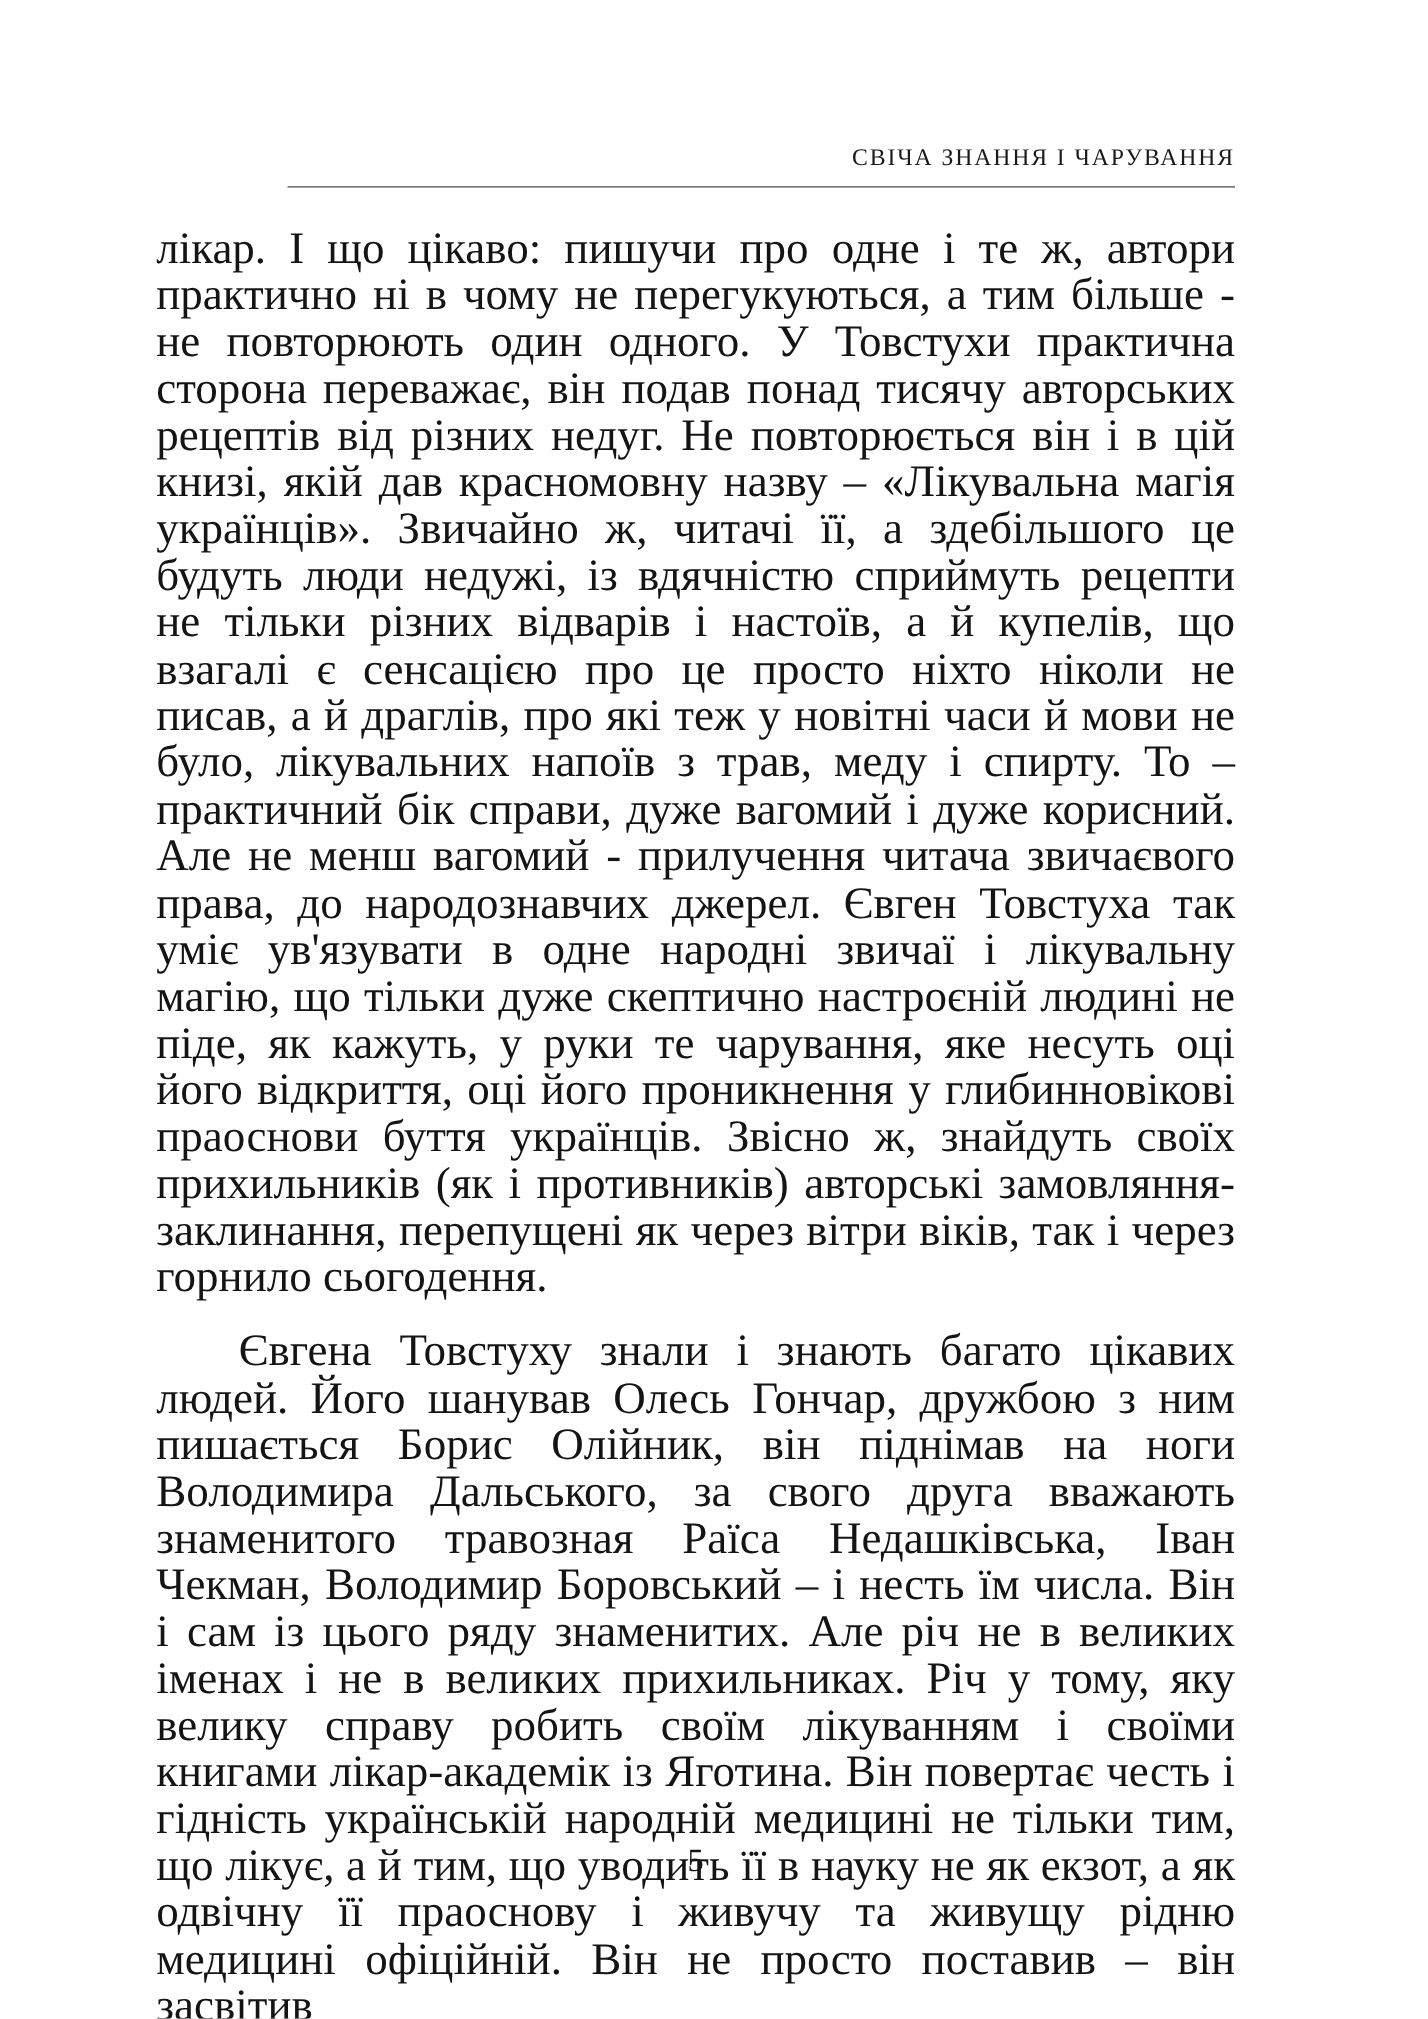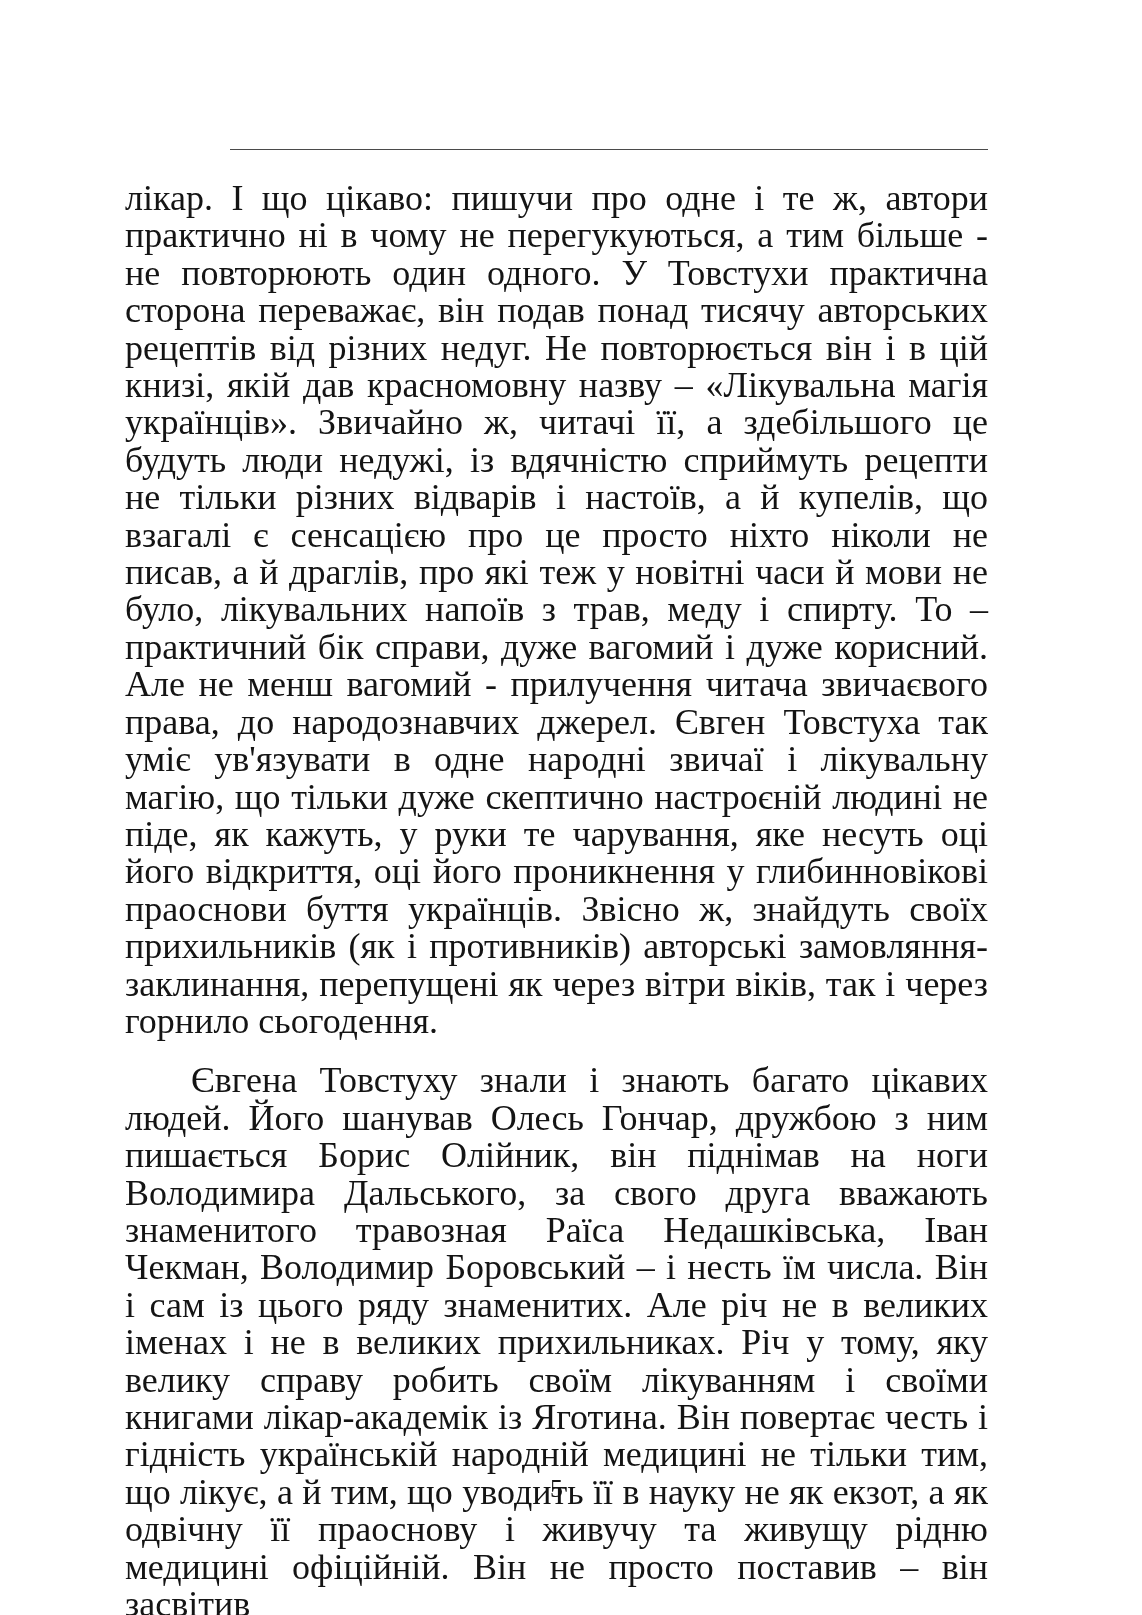--- a/index.html
+++ b/index.html
@@ -61,20 +61,21 @@
     text-align: center;
     font-size: 26px;
     color: #141414;
   }
 </style>
 </head>
 <body>
 
 <div class="page">
 
+  <div class="running-header">СВІЧА ЗНАННЯ І ЧАРУВАННЯ</div>
 
   <div class="header-rule"></div>
 
   <div class="text-block">
     <p>лікар. І що цікаво: пишучи про одне і те ж, автори практично ні в чому не перегукуються, а тим більше - не повторюють один одного. У Товстухи практична сторона переважає, він подав понад тисячу авторських рецептів від різних недуг. Не повторюється він і в цій книзі, якій дав красномовну назву – «Лікувальна магія українців». Звичайно ж, читачі її, а здебільшого це будуть люди недужі, із вдячністю сприймуть рецепти не тільки різних відварів і настоїв, а й купелів, що взагалі є сенсацією про це просто ніхто ніколи не писав, а й драглів, про які теж у новітні часи й мови не було, лікувальних напоїв з трав, меду і спирту. То – практичний бік справи, дуже вагомий і дуже корисний. Але не менш вагомий - прилучення читача звичаєвого права, до народознавчих джерел. Євген Товстуха так уміє ув'язувати в одне народні звичаї і лікувальну магію, що тільки дуже скептично настроєній людині не піде, як кажуть, у руки те чарування, яке несуть оці його відкриття, оці його проникнення у глибинновікові праоснови буття українців. Звісно ж, знайдуть своїх прихильників (як і противників) авторські замовляння-заклинання, перепущені як через вітри віків, так і через горнило сьогодення.</p>
     <p>Євгена Товстуху знали і знають багато цікавих людей. Його шанував Олесь Гончар, дружбою з ним пишається Борис Олійник, він піднімав на ноги Володимира Дальського, за свого друга вважають знаменитого травозная Раїса Недашківська, Іван Чекман, Володимир Боровський – і несть їм числа. Він і сам із цього ряду знаменитих. Але річ не в великих іменах і не в великих прихильниках. Річ у тому, яку велику справу робить своїм лікуванням і своїми книгами лікар-академік із Яготина. Він повертає честь і гідність українській народній медицині не тільки тим, що лікує, а й тим, що уводить її в науку не як екзот, а як одвічну її праоснову і живучу та живущу рідню медицині офіційній. Він не просто поставив – він засвітив</p>
   </div>
 
   <div class="page-number">5</div>
 

